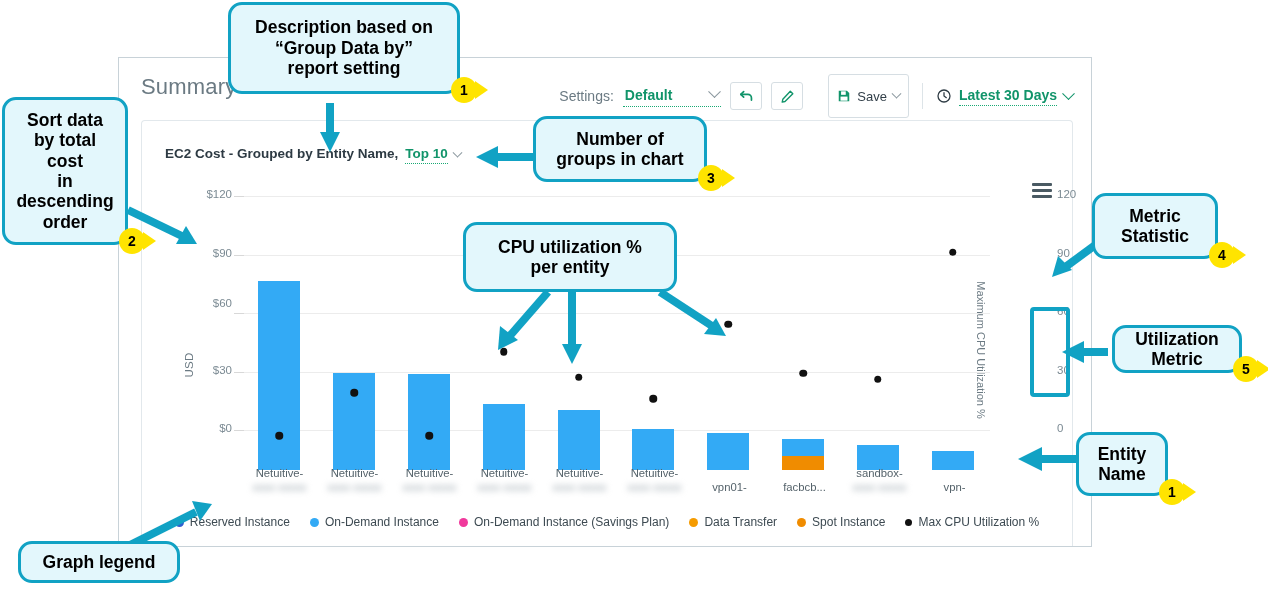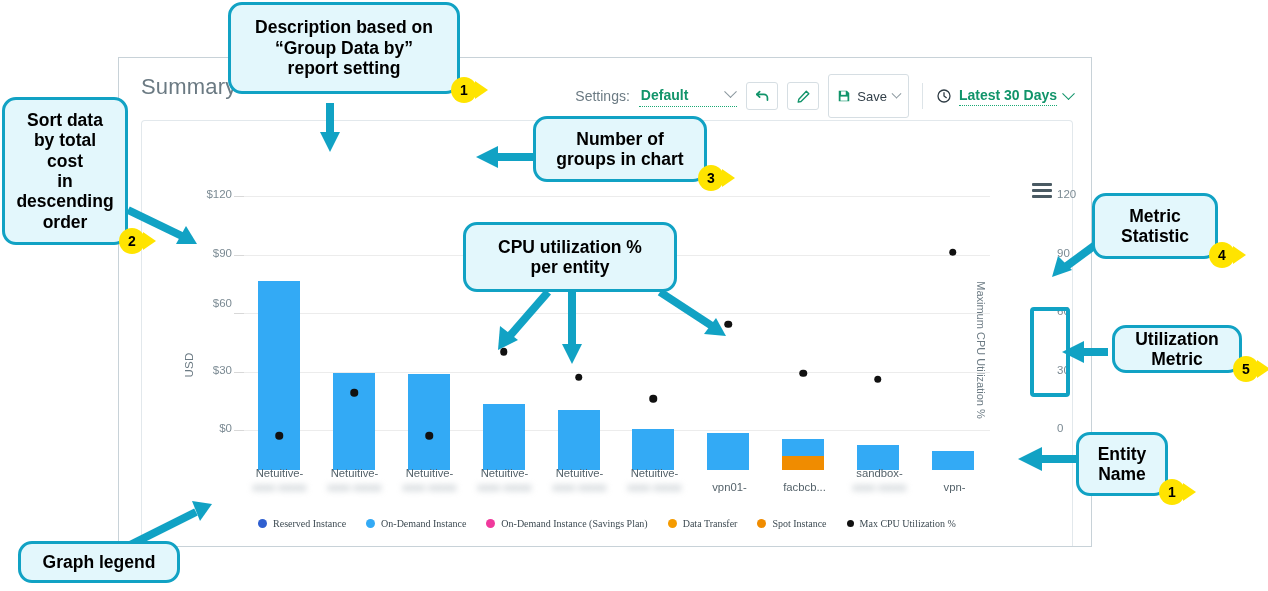--- a/index.html
+++ b/index.html
@@ -41,21 +41,21 @@
   .caret { width: 9px; height: 9px; border-right: 1.6px solid #8a979e;
            border-bottom: 1.6px solid #8a979e; transform: rotate(45deg) translate(-2px,-2px); }
   .caret.green { border-color: #11946a; }
   .tbtn {
     width: 32px; height: 28px; border: 1px solid #d6dee3; border-radius: 3px;
     background: #fff; display: flex; align-items: center; justify-content: center;
     cursor: pointer;
   }
   .save-btn {
     height: 44px; border: 1px solid #d6dee3; border-radius: 3px; background: #fff;
-    display: flex; align-items: center; gap: 6px; padding: 16px 8px; cursor: pointer;
+    display: flex; align-items: center; gap: 6px; padding: 16px 8px; cursor: pointer; margin-left: 16px;
   }
   .save-btn .label { font-size: 13px; color: #33404a; }
   .tdivider { width: 1px; height: 26px; background: #dde4e8; margin: 0 4px; }
   .daterange { display: flex; align-items: center; gap: 7px; cursor: pointer; }
   .daterange .txt {
     font-size: 14px; font-weight: bold; color: #11946a;
     border-bottom: 1px dotted #19a974; padding-bottom: 2px;
   }
 
   
@@ -127,21 +127,21 @@
   .xlabel .redacted { filter: blur(3.2px); color: #96a2aa; display: block; }
 
   
   .legend {
     position: absolute; left: 0; right: 0; bottom: 17px;
     display: flex; justify-content: center; align-items: center; gap: 20px;
     flex-wrap: nowrap;
   }
   .legend-item { display: flex; align-items: center; gap: 6px; cursor: pointer; }
   .legend-swatch { width: 9px; height: 9px; border-radius: 50%; }
-  .legend-text { font-size: 10px; color: #3d4a52; white-space: nowrap; font-family: Liberation Serif, serif; }
+  .legend-text { font-size: 12px; color: #3d4a52; white-space: nowrap; }
   .legend-links {
     position: absolute; left: 0; right: 0; bottom: -5px;
     display: flex; justify-content: center; gap: 18px;
   }
   .legend-links a { font-size: 11.5px; color: #11946a; text-decoration: none; cursor: pointer; }
 
   
   .callout {
     position: absolute;
     background: #e3f7fc; border: 3px solid #11a2c4; border-radius: 14px;
@@ -212,20 +212,27 @@
             <path d="M12 7 V12 L15.5 14.5" stroke-linecap="round"></path>
         </svg>
         <span class="txt">Latest 30 Days</span>
         <span class="caret green"></span>
       </div>
     </div>
   </div>
 
   <div class="chart-card">
     <div class="chart-head">
+      <div class="chart-title-row">
+        <span class="chart-title">EC2 Cost - Grouped by Entity Name,</span>
+        <span class="topn">
+          <span class="txt">Top 10</span>
+          <span class="caret green" style="width:7px;height:7px;border-color:#8a979e"></span>
+        </span>
+      </div>
 
 
       <div class="hamburger">
         <span></span>
         <span></span>
         <span></span>
       </div>
     </div>
 
     <div class="plot" id="plot">

